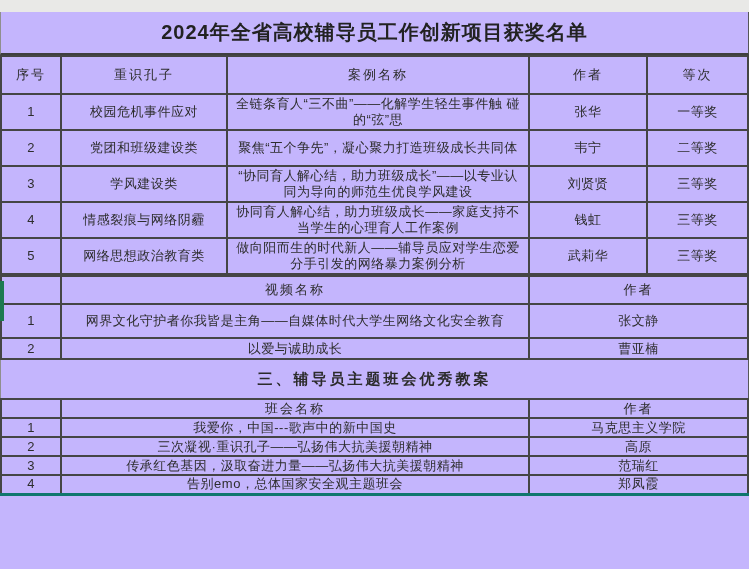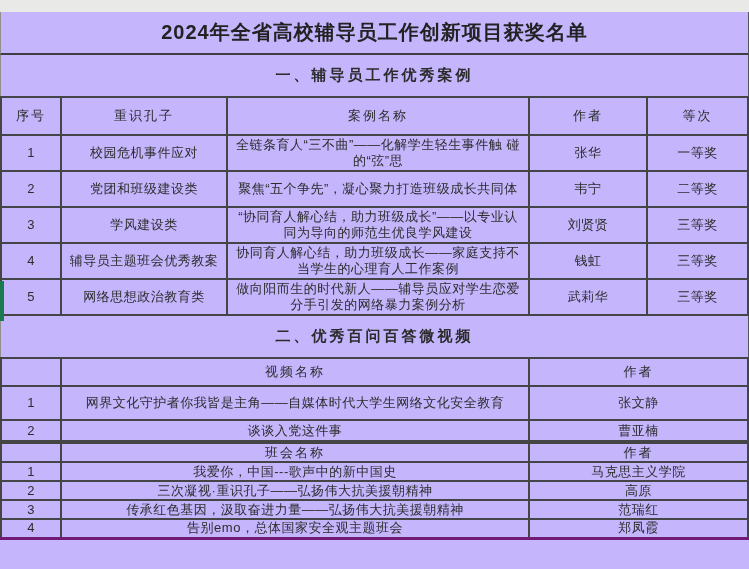--- a/index.html
+++ b/index.html
@@ -29,38 +29,35 @@
     color:#2d2d2d;letter-spacing:0.5px;overflow:hidden;box-sizing:border-box;
   }
   th{letter-spacing:2px;}
   .t1 thead tr{height:38px;}
   .t1 tbody tr{height:36px;}
   .t2 thead tr{height:28px;}
   .t2 tr.tall{height:34px;}
   .t2 tr.short{height:21px;}
   .t3 tr{height:19px;}
   .t3 td,.t3 th{padding:0 4px;}
-  .t3{border-bottom:3px solid #701a75;}
+  .t3{border-bottom:3px solid #0f766e;}
   .green-accent{
     position:absolute;left:0;top:269px;width:4px;height:40px;
     background:#1c7a50;
   }
 </style>
 </head>
 <body>
 
 <div class="page">
 
   <div class="title-bar frame">
     <span class="t">2024年全省高校辅导员工作创新项目获奖名单</span>
   </div>
 
-  <div class="section-head sh1 frame">
-    <span class="t">一、辅导员工作优秀案例</span>
-  </div>
 
   <table class="t1">
     <colgroup>
       <col style="width:60px">
         <col style="width:166px">
         <col style="width:302px">
         <col style="width:118px">
         <col>
     </colgroup>
     <thead>
@@ -89,38 +86,35 @@
       </tr>
       <tr>
         <td>3</td>
         <td>学风建设类</td>
         <td>“协同育人解心结，助力班级成长”——以专业认同为导向的师范生优良学风建设</td>
         <td>刘贤贤</td>
         <td>三等奖</td>
       </tr>
       <tr>
         <td>4</td>
-        <td>辅导员主题班会优秀教案</td>
+        <td>情感裂痕与网络阴霾</td>
         <td>协同育人解心结，助力班级成长——家庭支持不当学生的心理育人工作案例</td>
         <td>钱虹</td>
         <td>三等奖</td>
       </tr>
       <tr>
         <td>5</td>
         <td>网络思想政治教育类</td>
         <td>做向阳而生的时代新人——辅导员应对学生恋爱分手引发的网络暴力案例分析</td>
         <td>武莉华</td>
         <td>三等奖</td>
       </tr>
     </tbody>
   </table>
 
-  <div class="section-head sh2 frame">
-    <span class="t">二、优秀百问百答微视频</span>
-  </div>
 
   <table class="t2">
     <colgroup>
       <col style="width:60px">
         <col style="width:468px">
         <col>
     </colgroup>
     <thead>
       <tr>
         <th></th>
@@ -129,26 +123,29 @@
       </tr>
     </thead>
     <tbody>
       <tr class="tall">
         <td>1</td>
         <td>网界文化守护者你我皆是主角——自媒体时代大学生网络文化安全教育</td>
         <td>张文静</td>
       </tr>
       <tr class="short">
         <td>2</td>
-        <td>谈谈入党这件事</td>
+        <td>以爱与诚助成长</td>
         <td>曹亚楠</td>
       </tr>
     </tbody>
   </table>
 
+  <div class="section-head sh3 frame">
+    <span class="t">三、辅导员主题班会优秀教案</span>
+  </div>
 
   <table class="t3">
     <colgroup>
       <col style="width:60px">
         <col style="width:468px">
         <col>
     </colgroup>
     <thead>
       <tr>
         <th></th>

